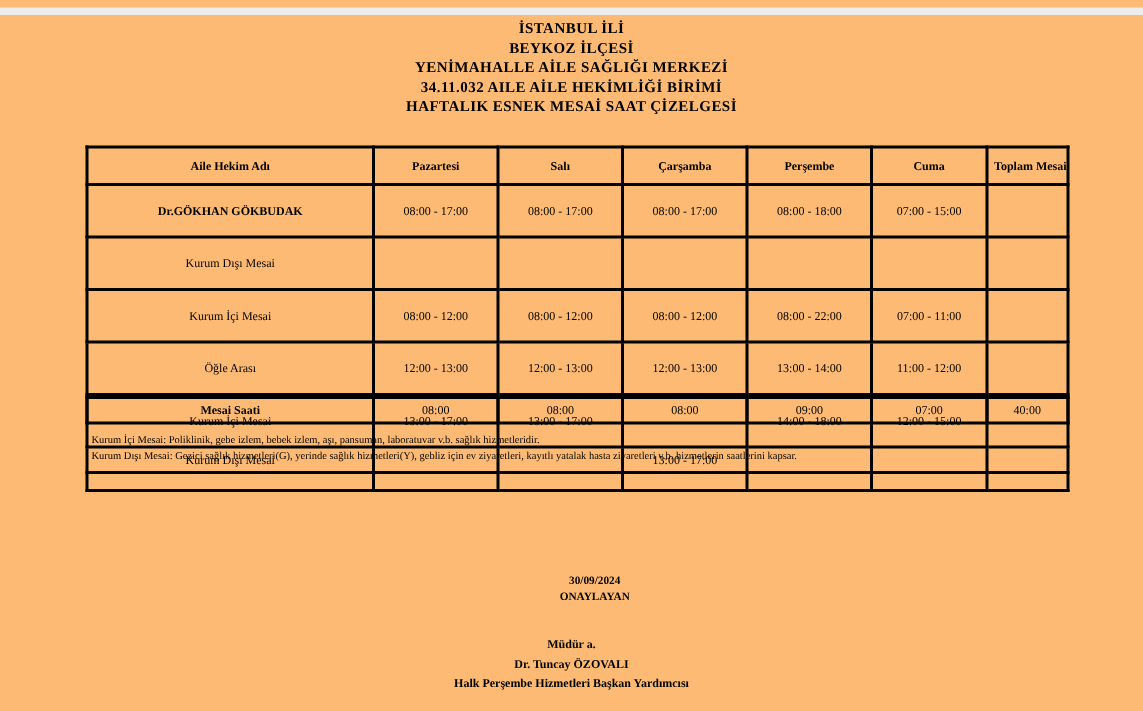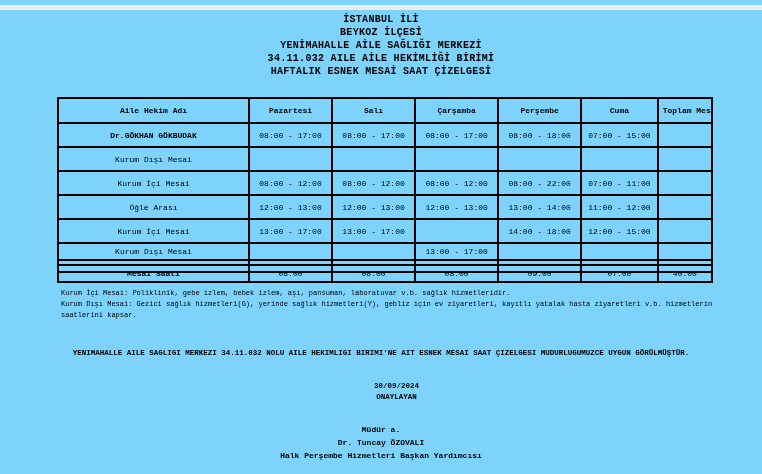--- a/index.html
+++ b/index.html
@@ -1,23 +1,23 @@
 <!DOCTYPE html>
 <html><head>
 <meta charset="utf-8">
 <style>
   * { margin: 0; padding: 0; box-sizing: border-box; }
   html, body { background: #fff; }
   .page {
     position: relative;
     width: 762px;
     height: 474px;
-    background: #7dd3fc;
+    background: #fdba74;
     color: #000;
-    font-family: Liberation Mono, monospace;
+    font-family: Liberation Serif, serif;
     overflow: hidden;
   }
   .top-band {
     position: absolute;
     top: 5px; left: 0; right: 0;
     height: 5px;
     background: #ededed;
   }
   .doc-header {
     position: absolute;
@@ -46,21 +46,21 @@
     overflow: hidden;
   }
   table.sched col.c-name  { width: 29.2%; }
   table.sched col.c-day   { width: 12.7%; }
   table.sched col.c-cuma  { width: 11.7%; }
   table.sched col.c-total { width: 8.3%; }
   table.sched th { font-weight: bold; margin-left: 22px; }
   th.left, td.left { text-align: left; }
   th.wrap { white-space: normal; line-height: 10px; }
   tr.h-head  { height: 25px; }
-  tr.h-std   { height: 24px; margin-top: 21px; }
+  tr.h-std   { height: 35px; margin-top: 21px; }
   tr.h-small { height: 17px; }
   tr.h-tiny  { height: 12px; }
   tr.h-sum   { height: 17px; margin-left: 36px; }
   td.bold { font-weight: bold; }
   .footnotes {
     position: absolute;
     top: 288px; left: 61px; right: 20px;
     font-size: 7px;
     line-height: 11px;
   }
@@ -214,21 +214,20 @@
         <td>40:00</td>
       </tr>
     </tbody>
   </table>
 
   <div class="footnotes">
     <div>Kurum İçi Mesai: Poliklinik, gebe izlem, bebek izlem, aşı, pansuman, laboratuvar v.b. sağlık hizmetleridir.</div>
     <div>Kurum Dışı Mesai: Gezici sağlık hizmetleri(G), yerinde sağlık hizmetleri(Y), gebliz için ev ziyaretleri, kayıtlı yatalak hasta ziyaretleri v.b. hizmetlerin saatlerini kapsar.</div>
   </div>
 
-  <div class="approval-text">YENIMAHALLE AILE SAGLIGI MERKEZI 34.11.032 NOLU AILE HEKIMLIGI BIRIMI'NE AIT ESNEK MESAI SAAT ÇIZELGESI MUDURLUGUMUZCE UYGUN GÖRÜLMÜŞTÜR.</div>
 
   <div class="approval-date">
     <div>30/09/2024</div>
     <div>ONAYLAYAN</div>
   </div>
 
   <div class="signature">
     <div>Müdür a.</div>
     <div>Dr. Tuncay ÖZOVALI</div>
     <div>Halk Perşembe Hizmetleri Başkan Yardımcısı</div>

